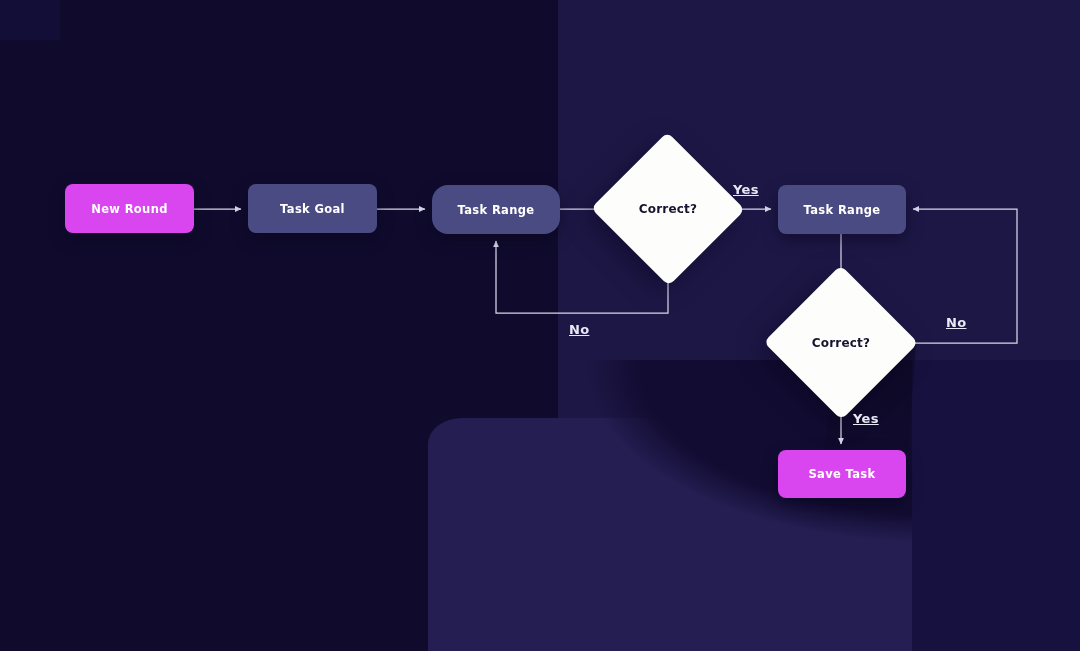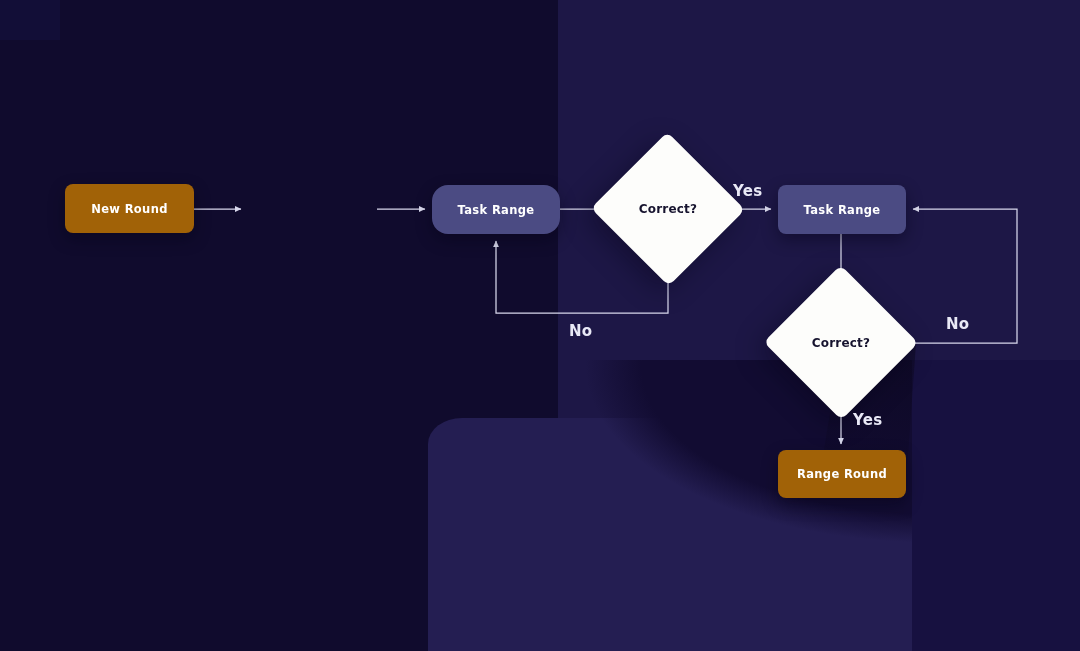--- a/index.html
+++ b/index.html
@@ -89,21 +89,21 @@
     text-align: center;
   }
   .box {
     border-radius: 8px;
     font-size: 11.5px;
     font-weight: 700;
     letter-spacing: .35px;
     color: #ffffff;
     box-shadow: 0 6px 16px rgba(5,3,20,.40);
   }
-  .box.accent { background: #a16207; }
+  .box.accent { background: #d946ef; }
   .box.muted  { background: #4b4b83; }
 
   .diamond-wrap {
     position: absolute;
   }
   .diamond-shape {
     position: absolute;
     inset: 0;
     background: #fdfdfb;
     transform: rotate(45deg);
@@ -118,24 +118,25 @@
     justify-content: center;
     font-size: 12px;
     font-weight: 700;
     letter-spacing: .2px;
     color: #16132e;
   }
 
   .edge-label {
     position: absolute;
     color: #e9e9f6;
-    font-size: 15px;
+    font-size: 13px;
     font-weight: 700;
     letter-spacing: .3px;
     white-space: nowrap;
+    text-decoration: underline;
   }
 </style>
 </head>
 <body>
 
 <div id="stage">
 
   <div class="bg-layer" id="bg-base"></div>
   <div class="bg-layer" id="bg-right-panel"></div>
   <div class="bg-layer" id="bg-top-left-tint"></div>
@@ -159,31 +160,34 @@
       <path d="M841,234 L841,281"></path>
       <path d="M841,397 L841,444"></path>
       <path d="M896,343 L1017,343 L1017,209 L913,209"></path>
     </g>
   </svg>
 
   <div class="node box accent" style="left:65px;top:184px;width:129px;height:49px;">
     <span>New Round</span>
   </div>
 
+  <div class="node box muted" style="left:248px;top:184px;width:129px;height:49px;">
+    <span>Task Goal</span>
+  </div>
 
   <div class="node box muted" style="left:432px;top:185px;width:128px;height:49px;border-radius:16px;">
     <span>Task Range</span>
   </div>
 
   <div class="node box muted" style="left:778px;top:185px;width:128px;height:49px;">
     <span>Task Range</span>
   </div>
 
   <div class="node box accent" style="left:778px;top:450px;width:128px;height:48px;">
-    <span>Range Round</span>
+    <span>Save Task</span>
   </div>
 
   <div class="diamond-wrap" style="left:613px;top:155px;width:110px;height:108px;">
     <div class="diamond-shape"></div>
     <div class="diamond-label">Correct?</div>
   </div>
 
   <div class="diamond-wrap" style="left:786px;top:288px;width:110px;height:109px;">
     <div class="diamond-shape"></div>
     <div class="diamond-label">Correct?</div>

